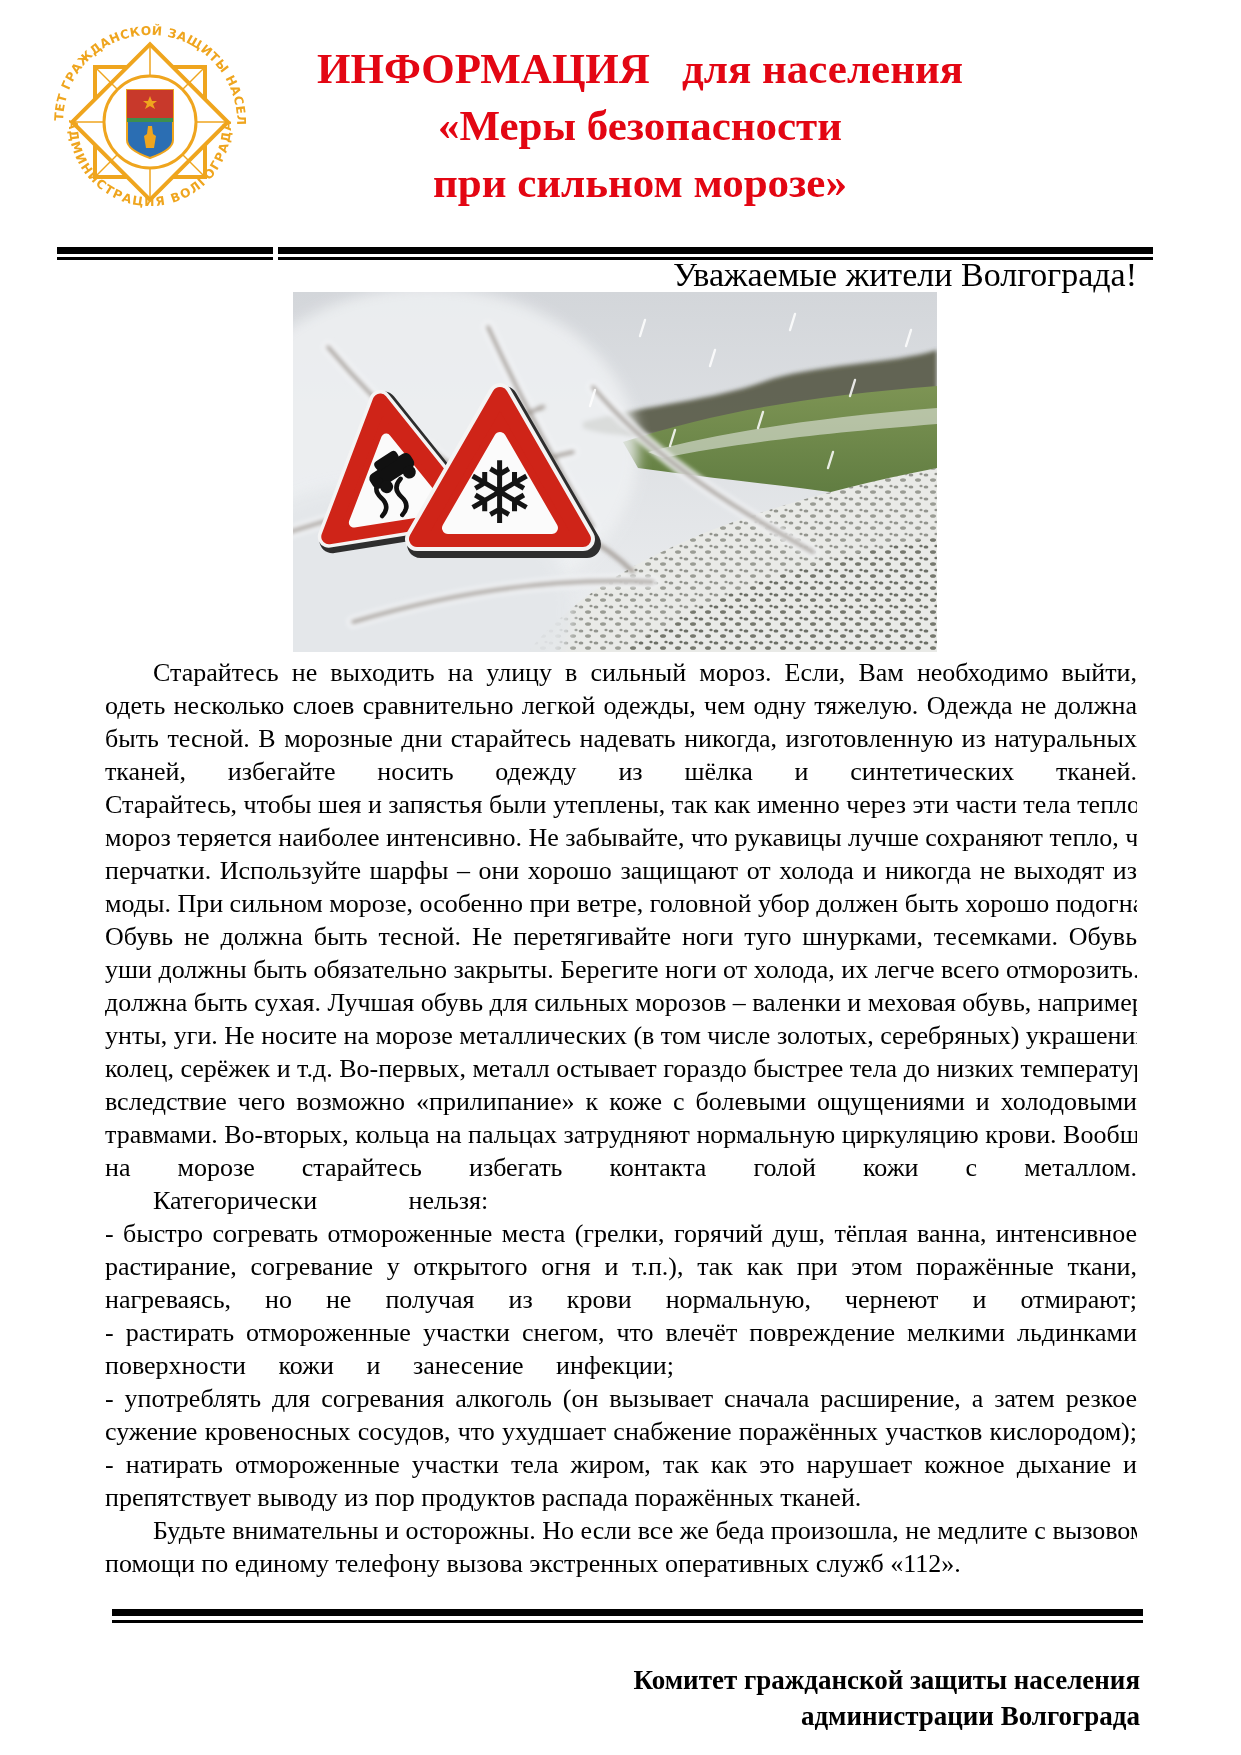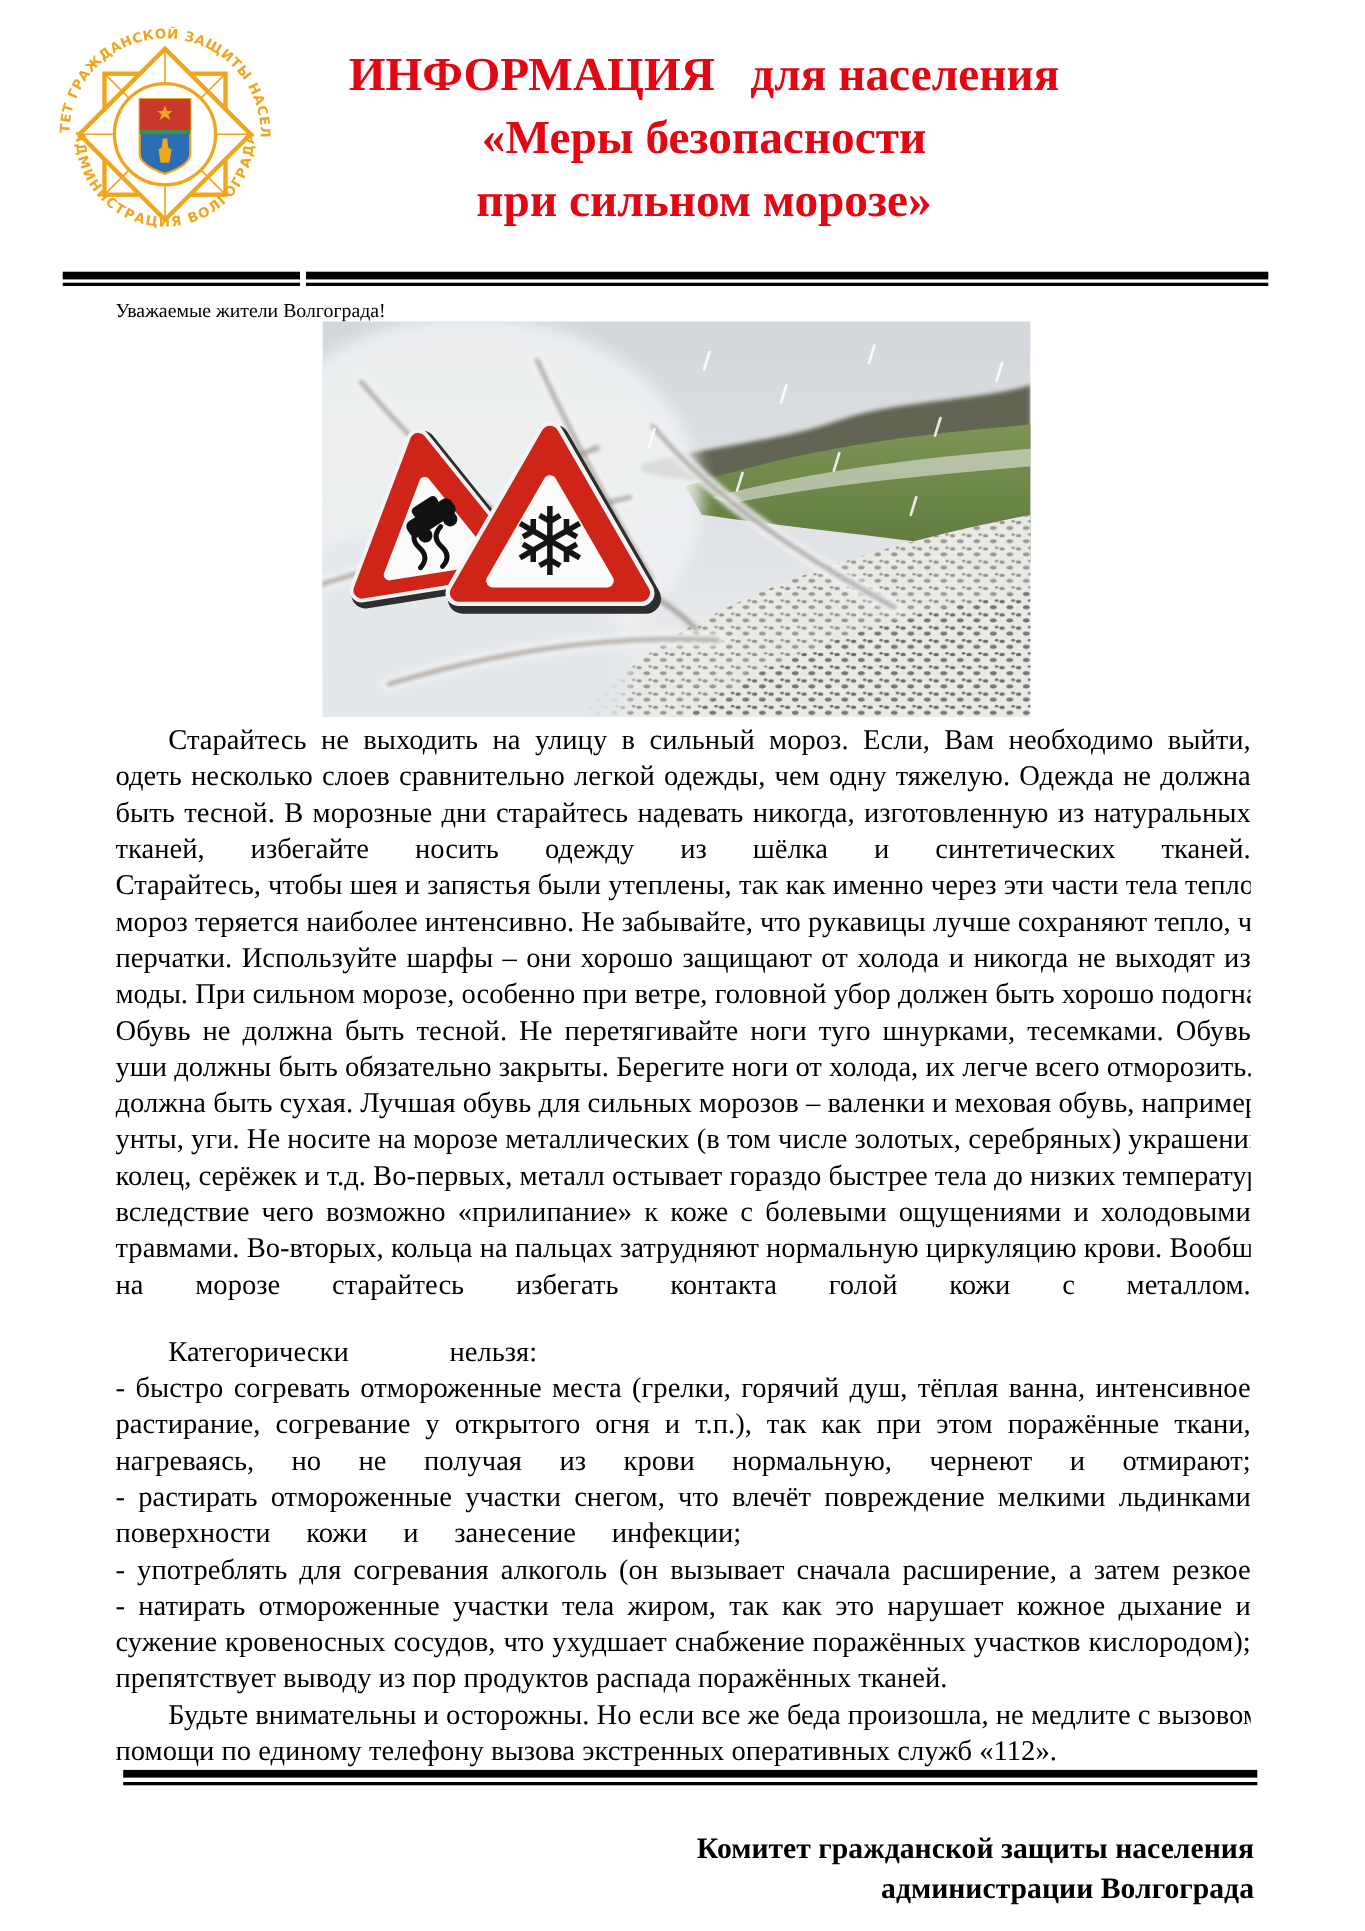--- a/index.html
+++ b/index.html
@@ -13,31 +13,31 @@
   
   .sep{position:absolute;}
   .sep .bar-thick{height:7px;background:#000;}
   .sep .bar-thin{height:3px;background:#000;margin-top:3px;}
   .sep-top{left:57px;top:247px;width:1096px;}
   .sep-top .bar-thick,.sep-top .bar-thin{
      background:linear-gradient(to right,#000 0,#000 216px,#fff 216px,#fff 221px,#000 221px);}
   .sep-bottom{left:112px;top:1609px;width:1031px;}
   .sep-bottom .bar-thin{margin-top:4px;}
   
-  .greeting{position:absolute;left:105px;top:272px;width:1032px;text-align:left;
-            font-size:18px;}
+  .greeting{position:absolute;left:105px;top:256px;width:1032px;text-align:right;
+            font-size:34px;}
   
   .photo{position:absolute;left:293px;top:292px;width:644px;height:360px;overflow:hidden;}
   
   .body-text{position:absolute;left:105px;top:656px;width:1032px;font-size:26px;}
   .line{line-height:33px;height:33px;white-space:nowrap;text-align:justify;
         text-align-last:justify;overflow:hidden;}
   .noj{text-align:left;text-align-last:left;}
   .indent{text-indent:48px;}
-  .gapbig{word-spacing:85px;margin-top:28px;}
+  .gapbig{word-spacing:85px;}
   .gap25{word-spacing:26px;}
   
   .footer{position:absolute;right:101px;top:1662px;width:800px;text-align:right;
           font-weight:bold;font-size:27px;line-height:36px;}
 </style>
 </head>
 <body>
 
 <div class="page">
 
@@ -208,22 +208,22 @@
     <div class="line">вследствие чего возможно «прилипание» к коже с болевыми ощущениями и холодовыми</div>
     <div class="line">травмами. Во-вторых, кольца на пальцах затрудняют нормальную циркуляцию крови. Вообще</div>
     <div class="line">на морозе старайтесь избегать контакта голой кожи с металлом.</div>
     <div class="line indent gapbig noj">Категорически нельзя:</div>
     <div class="line">- быстро согревать отмороженные места (грелки, горячий душ, тёплая ванна, интенсивное</div>
     <div class="line">растирание, согревание у открытого огня и т.п.), так как при этом поражённые ткани,</div>
     <div class="line">нагреваясь, но не получая из крови нормальную, чернеют и отмирают;</div>
     <div class="line">- растирать отмороженные участки снегом, что влечёт повреждение мелкими льдинками</div>
     <div class="line gap25 noj">поверхности кожи и занесение инфекции;</div>
     <div class="line">- употреблять для согревания алкоголь (он вызывает сначала расширение, а затем резкое</div>
+    <div class="line">сужение кровеносных сосудов, что ухудшает снабжение поражённых участков кислородом);</div>
     <div class="line">- натирать отмороженные участки тела жиром, так как это нарушает кожное дыхание и</div>
-    <div class="line">сужение кровеносных сосудов, что ухудшает снабжение поражённых участков кислородом);</div>
     <div class="line noj">препятствует выводу из пор продуктов распада поражённых тканей.</div>
     <div class="line indent">Будьте внимательны и осторожны. Но если все же беда произошла, не медлите с вызовом</div>
     <div class="line noj">помощи по единому телефону вызова экстренных оперативных служб «112».</div>
   </div>
 
   <div class="sep sep-bottom">
     <div class="bar-thick"></div>
       <div class="bar-thin"></div>
   </div>
 

